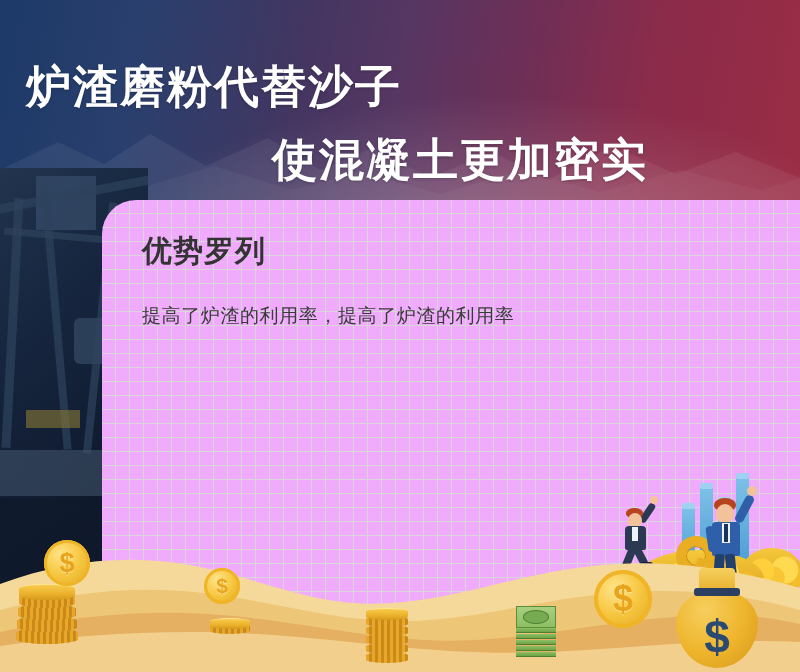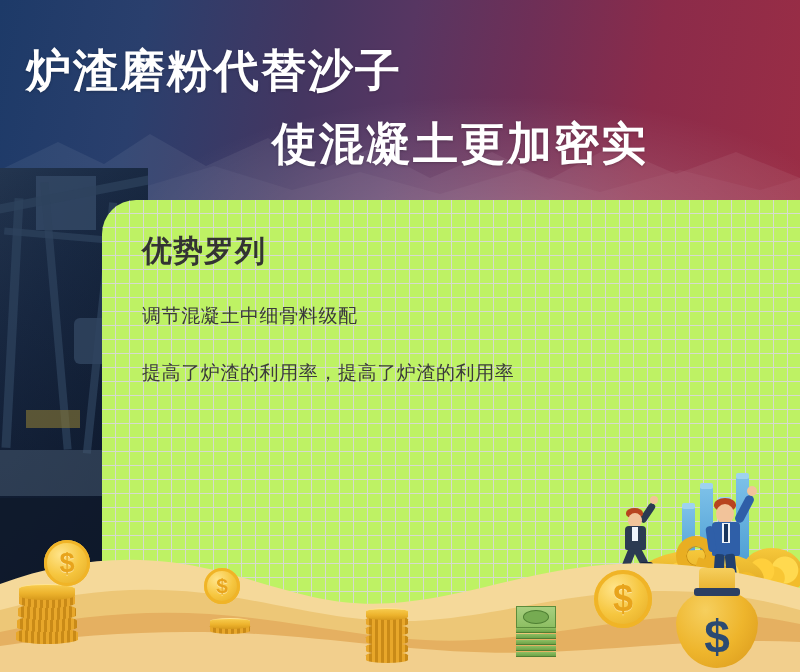--- a/index.html
+++ b/index.html
@@ -29,21 +29,21 @@
   
   .banner-mtn {
     position:absolute; left:0; bottom:-4px; width:800px; height:96px;
     opacity:.28;
   }
   .banner-haze {
     position:absolute; left:0; top:0; width:800px; height:200px;
     background:radial-gradient(ellipse 520px 200px at 62% 118%, rgba(255,255,255,.22), rgba(255,255,255,0) 70%);
   }
   .title-wrap {
-    position:absolute; left:0; top:0; width:800px; height:200px;
+    position:absolute; left:0; top:16px; width:800px; height:200px;
     font-family:"DejaVu Sans","Liberation Sans",sans-serif;
   }
   .title-line {
     position:absolute;
     color:#ffffff;
     font-size:45px;
     font-weight:bold;
     letter-spacing:2px;
     line-height:1;
     white-space:nowrap;
@@ -68,21 +68,21 @@
   .rig.b5 { left:4px;  top:66px;  width:150px; height:7px; transform:rotate(5deg); }
   .rig.hopper { left:36px; top:8px; width:60px; height:54px; background:#354a66; opacity:.8; }
   .rig.pan { left:74px; top:150px; width:78px; height:46px; border-radius:6px; background:#30445f; opacity:.85; }
   .rig.slab { left:0px;  top:282px; width:160px; height:46px; background:#46576d; opacity:.55; }
   .rig.dark { left:0px;  top:330px; width:150px; height:110px; background:#0f1a2c; opacity:.85; }
   .rig.ylw { left:26px;  top:242px; width:54px; height:18px; background:#8a7a36; opacity:.6; }
 
   
   .card {
     position:absolute; left:102px; top:200px; width:698px; height:460px;
-    background:#bef264;
+    background:#f0abfc;
     border-top-left-radius:34px;
     overflow:hidden;
   }
   .card-grid {
     position:absolute; inset:0;
     background-image:
       linear-gradient(to right, #d9d9d9 1px, transparent 1px),
       linear-gradient(to bottom, #d9d9d9 1px, transparent 1px);
     background-size:14px 14px;
     background-position:-1px -1px;
@@ -245,21 +245,20 @@
     <div class="rig slab"></div>
     <div class="rig dark"></div>
   </div>
 
   <div class="card">
     <div class="card-grid"></div>
 
     <div class="card-title">优势罗列</div>
 
     <div class="bullets">
-      <div class="bullet">调节混凝土中细骨料级配</div>
       <div class="bullet">提高了炉渣的利用率，提高了炉渣的利用率</div>
     </div>
   </div>
 
   <div class="scene">
 
     <div class="bar" style="left:682px; bottom:108px; width:13px; height:56px;">
       <div class="front"></div>
         <div class="top"></div>
     </div>

